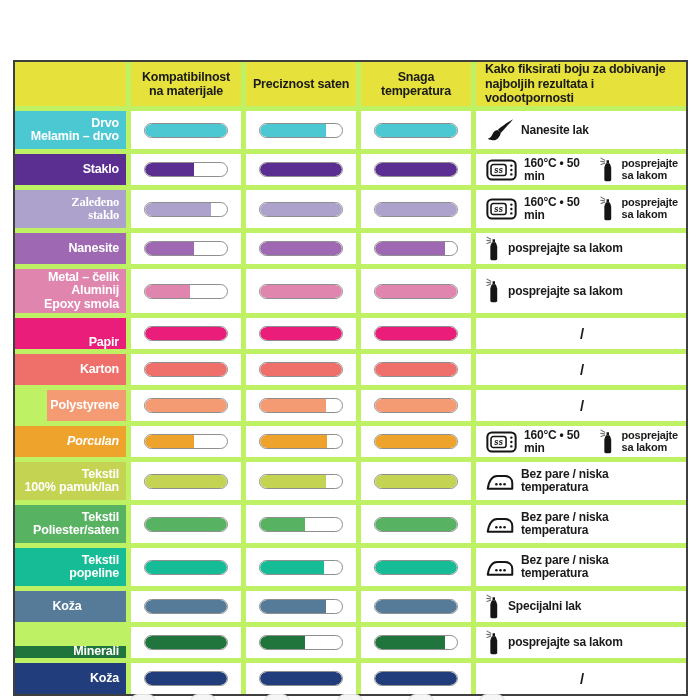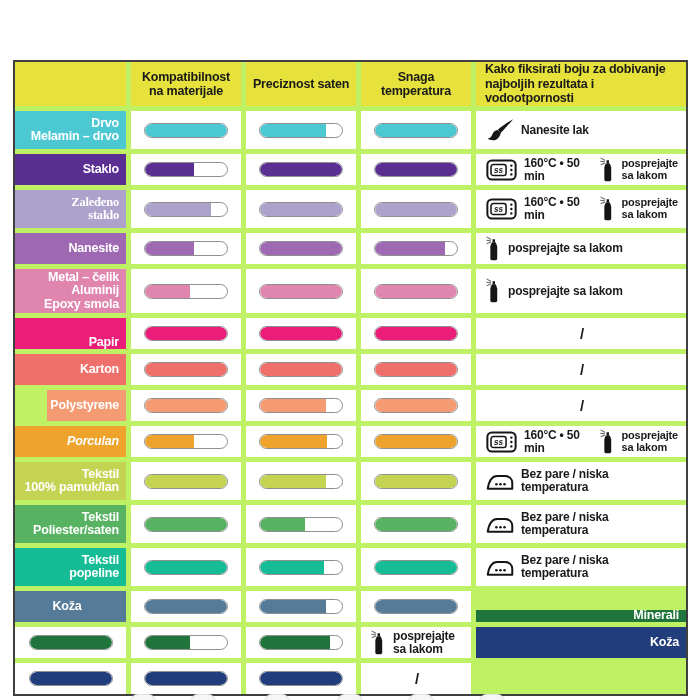--- a/index.html
+++ b/index.html
@@ -485,20 +485,37 @@
       <div class="cell bar-cell">
         <div class="pill">
           <div class="pill-fill" style="width: 80%; background: rgb(86, 123, 153);"></div>
         </div>
       </div>
       <div class="cell bar-cell">
         <div class="pill">
           <div class="pill-fill full" style="width: 100%; background: rgb(86, 123, 153);"></div>
         </div>
       </div>
+      <div class="cell fix-cell ">
+        <div class="fix-item">
+          <span class="icon-box">
+            <svg width="15" height="26" viewBox="0 0 16 28">
+              <rect x="7" y="3.5" width="2.6" height="3.2" fill="#151515"></rect>
+              <path d="M4.8 10 L6.4 6.8 H10.2 L11.8 10 Z" fill="#151515"></path>
+              <rect x="4.6" y="9.6" width="7.4" height="16.6" rx="1.6" fill="#151515"></rect>
+              <g stroke="#6a6a6a" stroke-width="1.2" stroke-linecap="round">
+                <line x1="1" y1="1.2" x2="5" y2="3.4"></line>
+                <line x1="0.6" y1="4.6" x2="4.8" y2="5.2"></line>
+                <line x1="1" y1="8" x2="4.8" y2="6.8"></line>
+              </g>
+            </svg>
+          </span>
+          <span class="fix-lines">Specijalni lak</span>
+        </div>
+      </div>
       <div class="cell label-cell" style="background: rgb(32, 117, 60); margin-top: 19px;">
         <span>Minerali</span>
       </div>
       <div class="cell bar-cell">
         <div class="pill">
           <div class="pill-fill full" style="width: 100%; background: rgb(32, 117, 60);"></div>
         </div>
       </div>
       <div class="cell bar-cell">
         <div class="pill">

